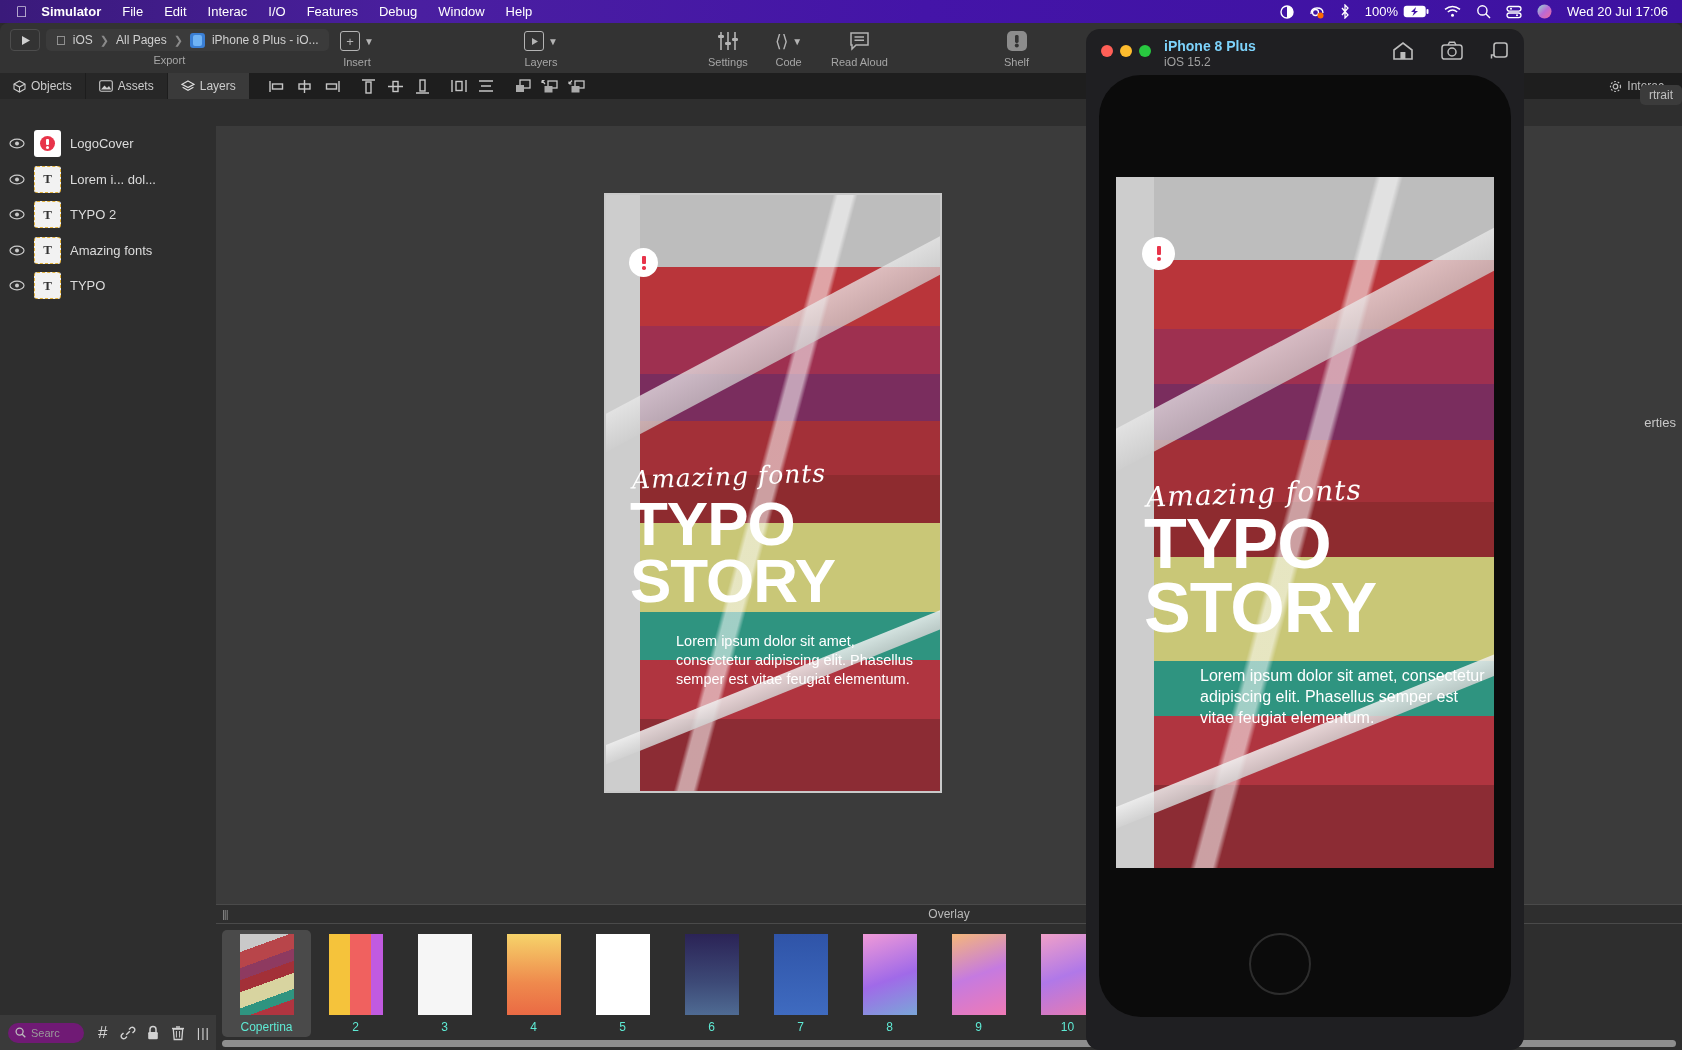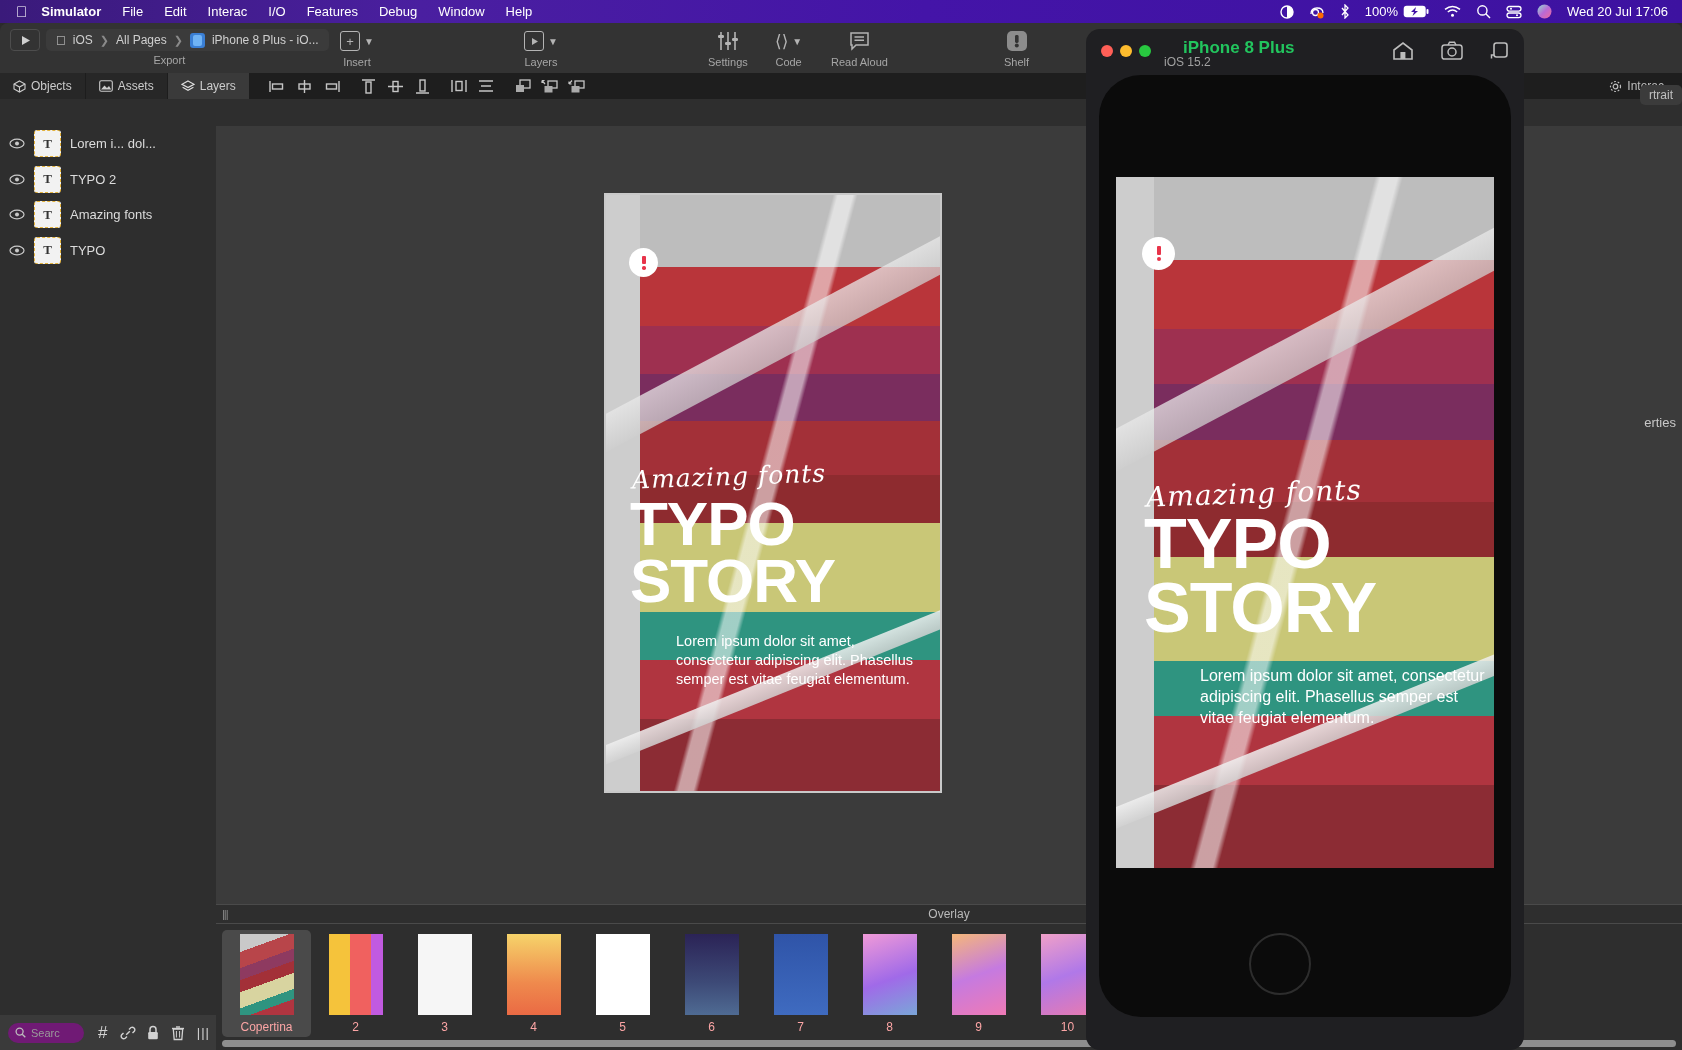--- a/index.html
+++ b/index.html
@@ -122,30 +122,30 @@
 
   
   .strip { position:absolute; left:216px; bottom:0; right:0; height:146px; background:#2e2e2e; }
   .overlaybar { height:20px; background:#2e2e2e; border-top:1px solid #4a4a4a; border-bottom:1px solid #4a4a4a;
     display:flex; align-items:center; justify-content:center; color:#b9b9b9; font-size:12px; position:relative;}
   .overlaybar .grip { position:absolute; left:6px; color:#8a8a8a; font-size:11px; letter-spacing:-1px;}
   .pages { display:flex; align-items:flex-start; gap:0px; padding:6px 6px 0 6px; overflow:hidden; }
   .pageitem { width:89px; display:flex; flex-direction:column; align-items:center; padding:4px 0 3px 0; border-radius:5px; }
   .pageitem.sel { background:#4a4a4a; }
   .pthumb { width:54px; height:81px; background:#fff; }
-  .plabel { color:#fca5a5; font-size:12px; margin-top:5px; }
+  .plabel { color:#5eead4; font-size:12px; margin-top:5px; }
   .hscroll { position:absolute; left:6px; right:6px; bottom:3px; height:7px; border-radius:4px; background:#8e8e8e; }
 
   
   .sim { position:absolute; left:1086px; top:29px; width:438px; height:1021px;
     background:#1f1f22; border-radius:14px; }
   .simbar { height:46px; position:relative; }
   .stl { position:absolute; top:16px; width:12px; height:12px; border-radius:50%; }
   .stl.r{left:15px;background:#ff5f57;} .stl.y{left:34px;background:#febc2e;} .stl.g{left:53px;background:#28c840;}
-  .simtitle { position:absolute; left:78px; top:9px; color:#22c55e; font-size:17px; font-weight:bold;margin-left:19px; }
+  .simtitle { position:absolute; left:78px; top:9px; color:#7dd3fc; font-size:14px; font-weight:bold; }
   .simsub { position:absolute; left:78px; top:26px; color:#a0a0a0; font-size:12px; }
   .simicons { position:absolute; right:14px; top:12px; display:flex; gap:27px; }
   .phone { position:absolute; left:13px; top:46px; width:412px; height:942px; background:#0b0b0b;
     border-radius:42px; }
   .screen { position:absolute; left:17px; top:102px; width:378px; height:691px; overflow:hidden;
     background:
       linear-gradient(105deg, rgba(255,255,255,0) 46%, rgba(255,255,255,.55) 47%, rgba(255,255,255,.55) 50%, rgba(255,255,255,0) 51%),
       linear-gradient(180deg,
         #bdbdbd 0 12%, #b9353a 12% 22%, #9e3050 22% 30%, #7a2d5e 30% 38%,
         #a33038 38% 47%, #8e2b2f 47% 55%, #c9c777 55% 70%, #2f9480 70% 78%,
@@ -460,20 +460,32 @@
   </div>
 
   <div class="sidebar">
     <div class="layer">
       <span class="eye">
           <svg width="16" height="11" viewBox="0 0 16 11">
             <ellipse cx="8" cy="5.5" rx="7" ry="4.3" fill="none" stroke="#c8c8c8" stroke-width="1.2"></ellipse>
             <circle cx="8" cy="5.5" r="2" fill="#c8c8c8"></circle>
           </svg>
         </span>
+      <span class="thumb logo">
+          <span class="p"></span>
+        </span>
+      <span class="lname">LogoCover</span>
+    </div>
+    <div class="layer">
+      <span class="eye">
+          <svg width="16" height="11" viewBox="0 0 16 11">
+            <ellipse cx="8" cy="5.5" rx="7" ry="4.3" fill="none" stroke="#c8c8c8" stroke-width="1.2"></ellipse>
+            <circle cx="8" cy="5.5" r="2" fill="#c8c8c8"></circle>
+          </svg>
+        </span>
       <span class="thumb text">T</span>
       <span class="lname">Lorem i... dol...</span>
     </div>
     <div class="layer">
       <span class="eye">
           <svg width="16" height="11" viewBox="0 0 16 11">
             <ellipse cx="8" cy="5.5" rx="7" ry="4.3" fill="none" stroke="#c8c8c8" stroke-width="1.2"></ellipse>
             <circle cx="8" cy="5.5" r="2" fill="#c8c8c8"></circle>
           </svg>
         </span>

